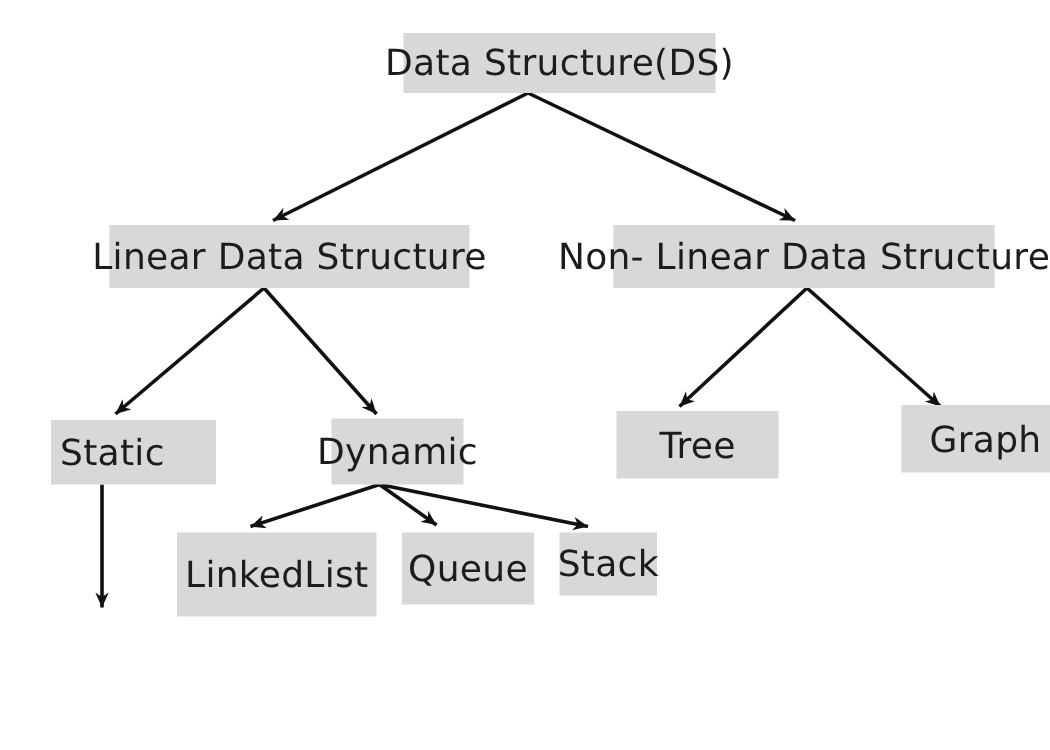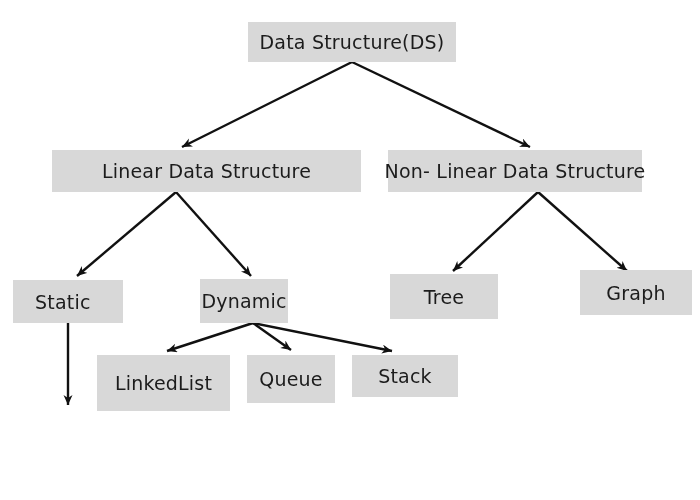--- a/index.html
+++ b/index.html
@@ -28,30 +28,31 @@
     pointer-events:none;
   }
   .edges line{
     stroke:currentColor;
     stroke-width:2.4;
   }
   .node{
     position:absolute;
     background:var(--node-fill);
     color:var(--node-text);
-    font-size:19px;
+    font-size:24px;
     display:flex;
     align-items:center;
     justify-content:center;
     white-space:nowrap;
     letter-spacing:0.2px;
+    margin-left:21px;
   }
   .node.left{
     justify-content:flex-start;
-    padding-left:22px;
+    padding-left:6px;
     box-sizing:border-box;
   }
 </style>
 </head>
 <body>
 
 <div class="canvas">
 
   <svg class="edges" viewBox="0 0 700 500" xmlns="http://www.w3.org/2000/svg">
     <defs>
@@ -66,32 +67,32 @@
     <line x1="538" y1="192" x2="453" y2="271" marker-end="url(#ah)"></line>
     <line x1="538" y1="192" x2="627" y2="271" marker-end="url(#ah)"></line>
     <line x1="253" y1="323" x2="167" y2="351" marker-end="url(#ah)"></line>
     <line x1="253" y1="323" x2="291" y2="350" marker-end="url(#ah)"></line>
     <line x1="253" y1="323" x2="392" y2="351" marker-end="url(#ah)"></line>
     <line x1="68" y1="323" x2="68" y2="405" marker-end="url(#ah)"></line>
   </svg>
 
   <div class="node" style="left:248px;top:22px;width:208px;height:40px">Data Structure(DS)</div>
 
-  <div class="node" style="left:52px;top:150px;width:309px;height:42px">Linear Data Structure</div>
+  <div class="node" style="left:52px;top:150px;width:240px;height:42px">Linear Data Structure</div>
 
   <div class="node" style="left:388px;top:150px;width:254px;height:42px">Non- Linear Data Structure</div>
 
   <div class="node left" style="left:13px;top:280px;width:110px;height:43px">Static</div>
 
   <div class="node" style="left:200px;top:279px;width:88px;height:44px">Dynamic</div>
 
   <div class="node" style="left:390px;top:274px;width:108px;height:45px">Tree</div>
 
   <div class="node" style="left:580px;top:270px;width:112px;height:45px">Graph</div>
 
   <div class="node" style="left:97px;top:355px;width:133px;height:56px">LinkedList</div>
 
   <div class="node" style="left:247px;top:355px;width:88px;height:48px">Queue</div>
 
-  <div class="node" style="left:352px;top:355px;width:106px;height:42px">Stack</div>
+  <div class="node" style="left:352px;top:355px;width:65px;height:42px">Stack</div>
 
 
 </div>
 
 </body></html>

